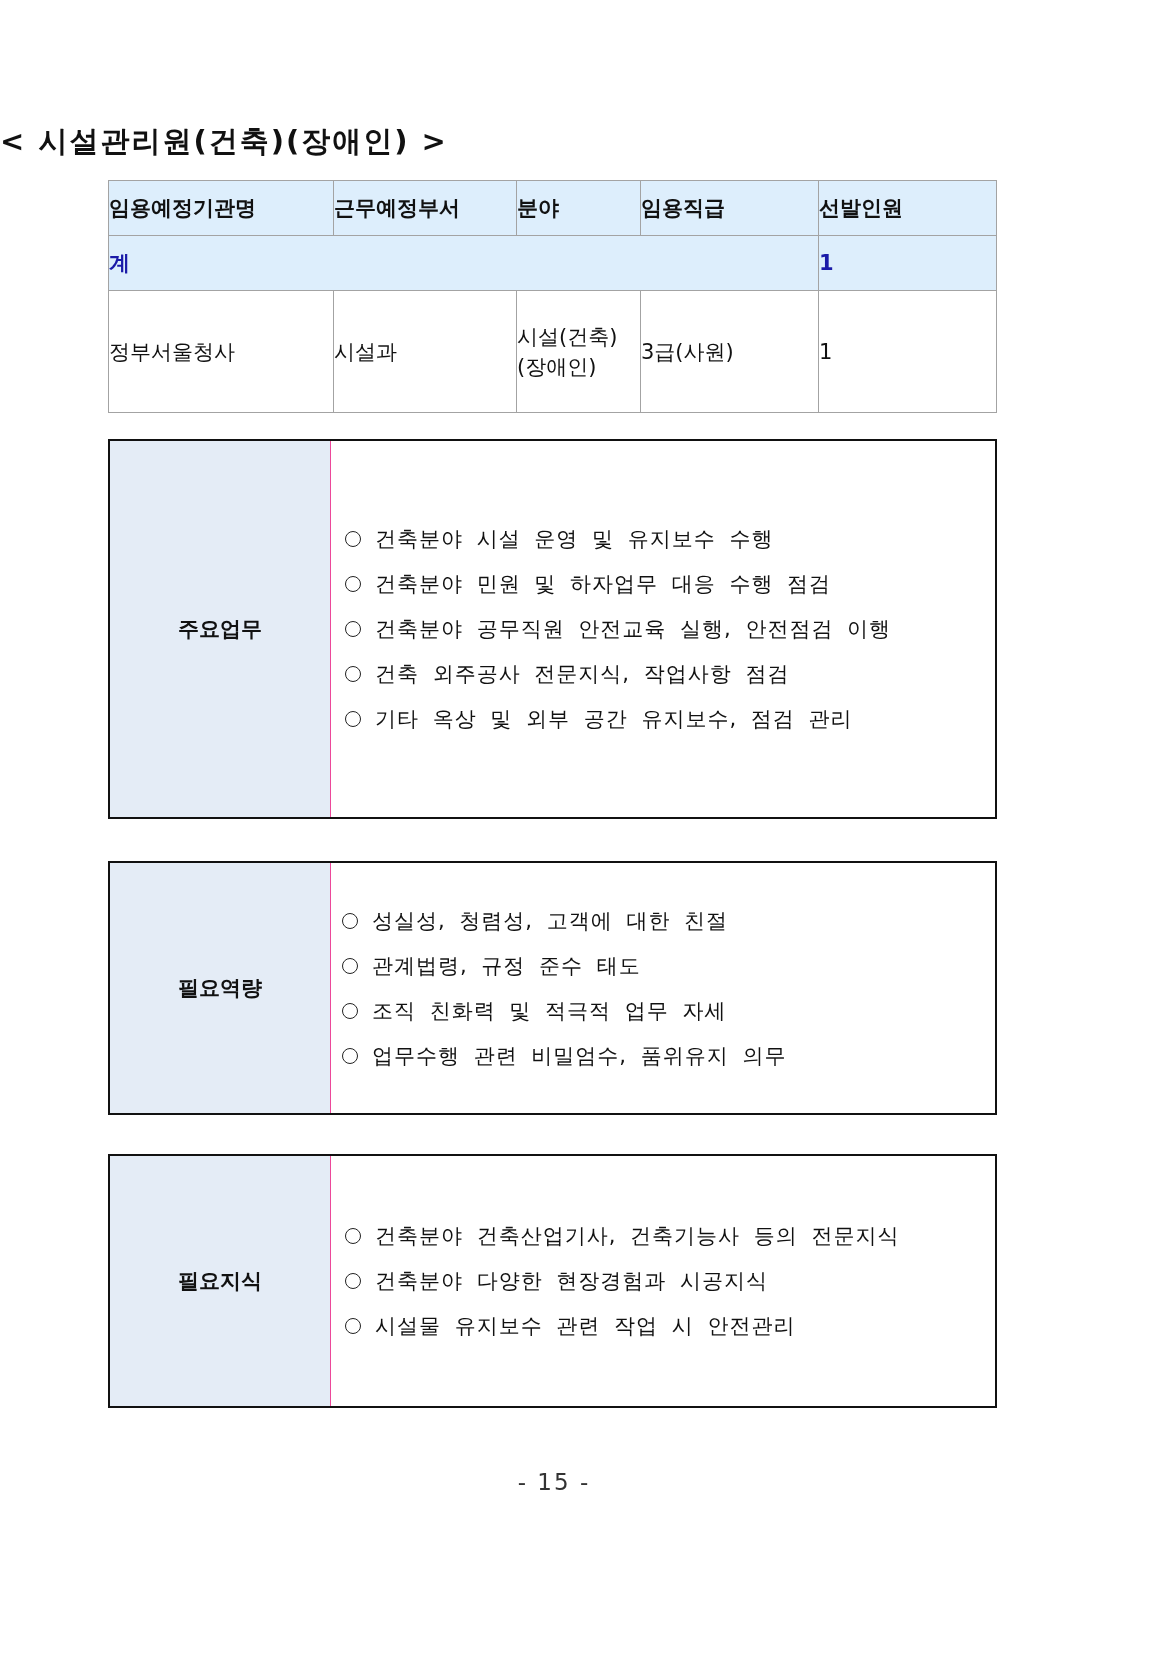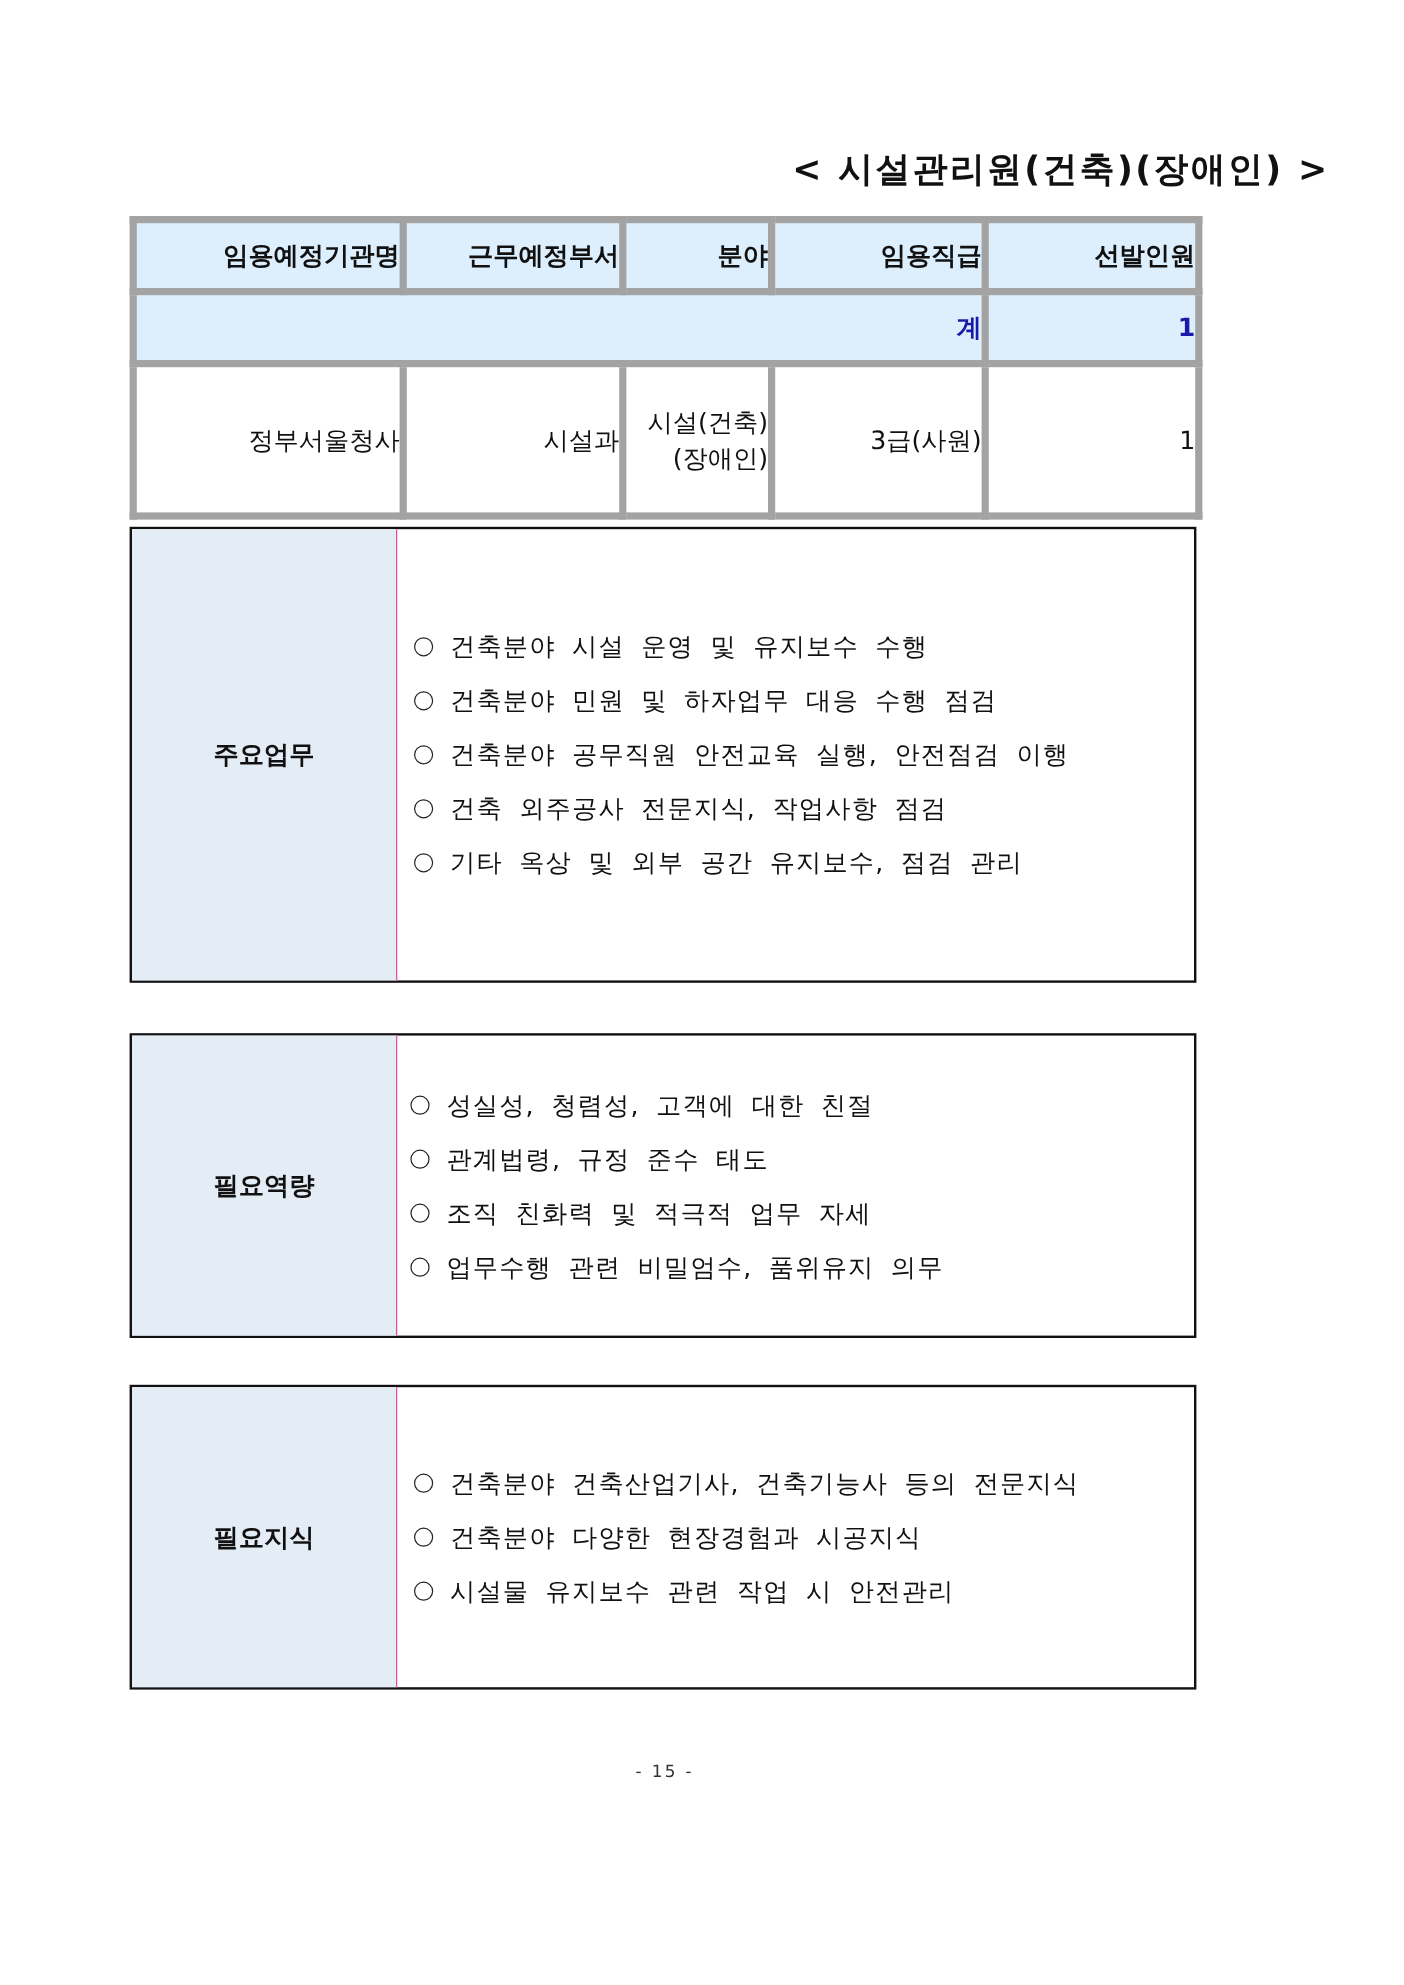--- a/index.html
+++ b/index.html
@@ -2,29 +2,29 @@
 <html><head>
   <meta charset="utf-8">
   <style>
     html, body { margin: 0; padding: 0; background: #ffffff; }
     body {
       width: 1170px; height: 1654px; position: relative; overflow: hidden;
       font-family: "DejaVu Sans", "Liberation Sans", sans-serif; color: #111;
     }
     .title {
       position: absolute; top: 122px; left: 0; width: 1108px;
-      text-align: right; font-size: 29px; font-weight: bold; letter-spacing: 2px;
+      text-align: left; font-size: 29px; font-weight: bold; letter-spacing: 2px;
       color: #111;
     }
     table.recruit {
       position: absolute; left: 108px; top: 180px; width: 888px;
       border-collapse: collapse; table-layout: fixed;
     }
     table.recruit td, table.recruit th {
-      border: 6px solid #a3a3a3; text-align: right; vertical-align: middle;
+      border: 1px solid #a3a3a3; text-align: left; vertical-align: middle;
       padding: 0; font-size: 21px;
     }
     table.recruit th {
       background: #ddeefc; height: 54px; font-weight: bold; color: #111;
     }
     table.recruit tr.total td {
       background: #ddeefc; height: 54px; font-weight: bold; color: #1a1aa8;
     }
     table.recruit tr.data td {
       height: 121px; font-weight: normal; color: #111; line-height: 30px;
@@ -47,21 +47,21 @@
       display: flex; align-items: center; font-size: 21px; height: 45px;
       letter-spacing: 1px; color: #111; white-space: nowrap;
     }
     .item .bullet {
       display: inline-block; width: 16px; height: 16px; border: 1.3px solid #222;
       border-radius: 50%; margin-right: 14px; box-sizing: border-box; flex: 0 0 16px;
     }
     .item .txt { word-spacing: 6px; }
     .page-num {
       position: absolute; top: 1469px; left: 0; width: 1108px; text-align: center;
-      font-size: 14px; color: #333; letter-spacing: 2px;
+      font-size: 23px; color: #333; letter-spacing: 2px;
     }
   </style>
 </head>
 <body>
 
 <div class="title">&lt; 시설관리원(건축)(장애인) &gt;</div>
 
 <table class="recruit">
   <colgroup>
     <col style="width:225px">

